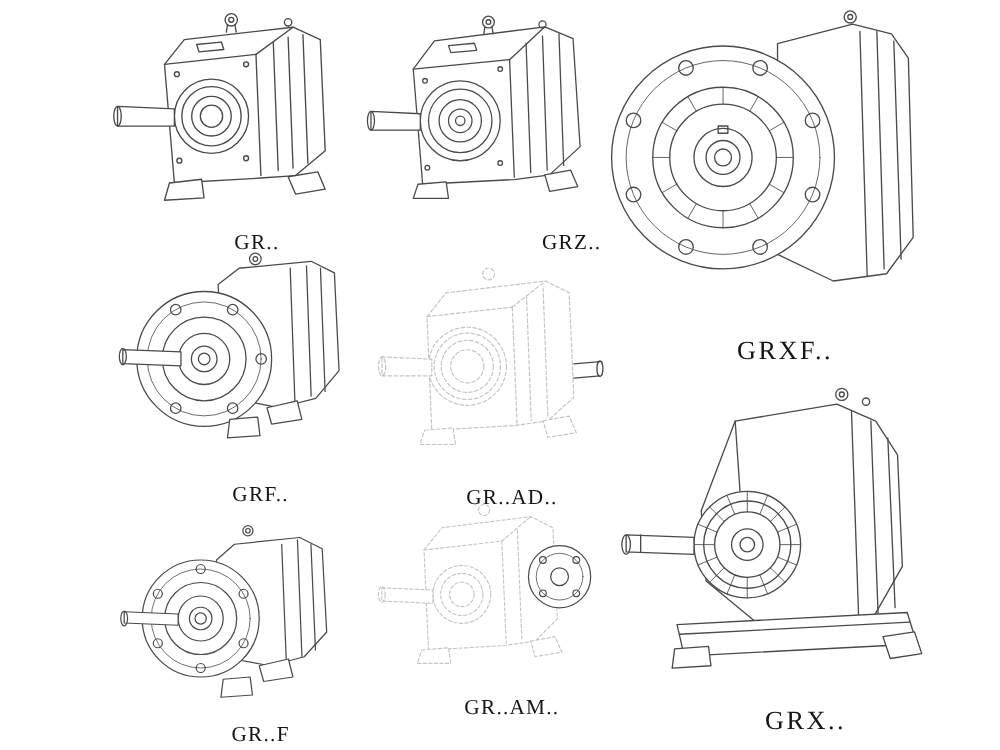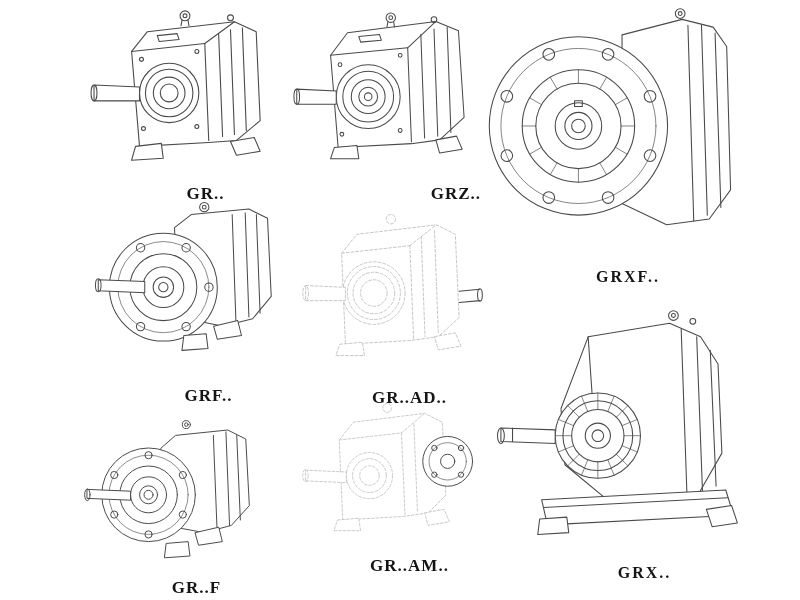--- a/index.html
+++ b/index.html
@@ -1,21 +1,21 @@
 <!DOCTYPE html>
 <html><head>
 <meta charset="utf-8">
 <style>
   html,body{margin:0;padding:0;background:#fff;}
   .page{position:relative;width:800px;height:600px;background:#ffffff;overflow:hidden;
         font-family:"Liberation Serif",serif;}
   .cell{position:absolute;display:flex;flex-direction:column;align-items:center;}
-  .label{font-weight:bold;color:#151515;font-size:17px;letter-spacing:1px;margin-top:4px;
+  .label{font-weight:normal;color:#151515;font-size:17px;letter-spacing:1px;margin-top:4px;
          white-space:nowrap;margin-left:41px;}
-  .label.big{font-size:16px;letter-spacing:2px;}
+  .label.big{font-size:21px;letter-spacing:2px;}
   svg{display:block;}
   .ink{stroke:#4a4a4a;fill:none;stroke-width:1.1;stroke-linejoin:round;stroke-linecap:round;}
   .ink .solid{fill:#ffffff;}
   .ghost{stroke:#c4c4c4;fill:none;stroke-width:1;stroke-linejoin:round;stroke-linecap:round;
          stroke-dasharray:3 2;}
   .ghost .solid{fill:#ffffff;}
   .thin{stroke-width:0.7;}
 </style>
 </head>
 <body>
@@ -171,21 +171,21 @@
       </g>
       <g class="ink">
         <line x1="174" y1="92" x2="196" y2="90"></line>
         <line x1="174" y1="104" x2="196" y2="102"></line>
         <ellipse cx="196" cy="96" rx="2.5" ry="6.5"></ellipse>
       </g>
     </svg>
     <div class="label">GR..AD..</div>
   </div>
 
-  <div class="cell" style="left:73px;top:412px;width:206px;">
+  <div class="cell" style="left:85px;top:412px;width:206px;">
     <svg width="200" height="162" viewBox="0 0 205 180">
       <g class="ink">
         <polygon class="solid" points="86,40 102,26 160,20 180,30 184,104 164,126 134,134 90,126"></polygon>
         <line x1="144" y1="26" x2="148" y2="128"></line>
         <line x1="158" y1="22" x2="162" y2="126"></line>
         <line x1="170" y1="26" x2="174" y2="120"></line>
         <circle cx="114" cy="14" r="4.5"></circle>
           <circle cx="114" cy="14" r="2"></circle>
         <polygon class="solid" points="124,134 150,128 154,144 128,148"></polygon>
         <circle class="solid" cx="72" cy="92" r="52"></circle>

